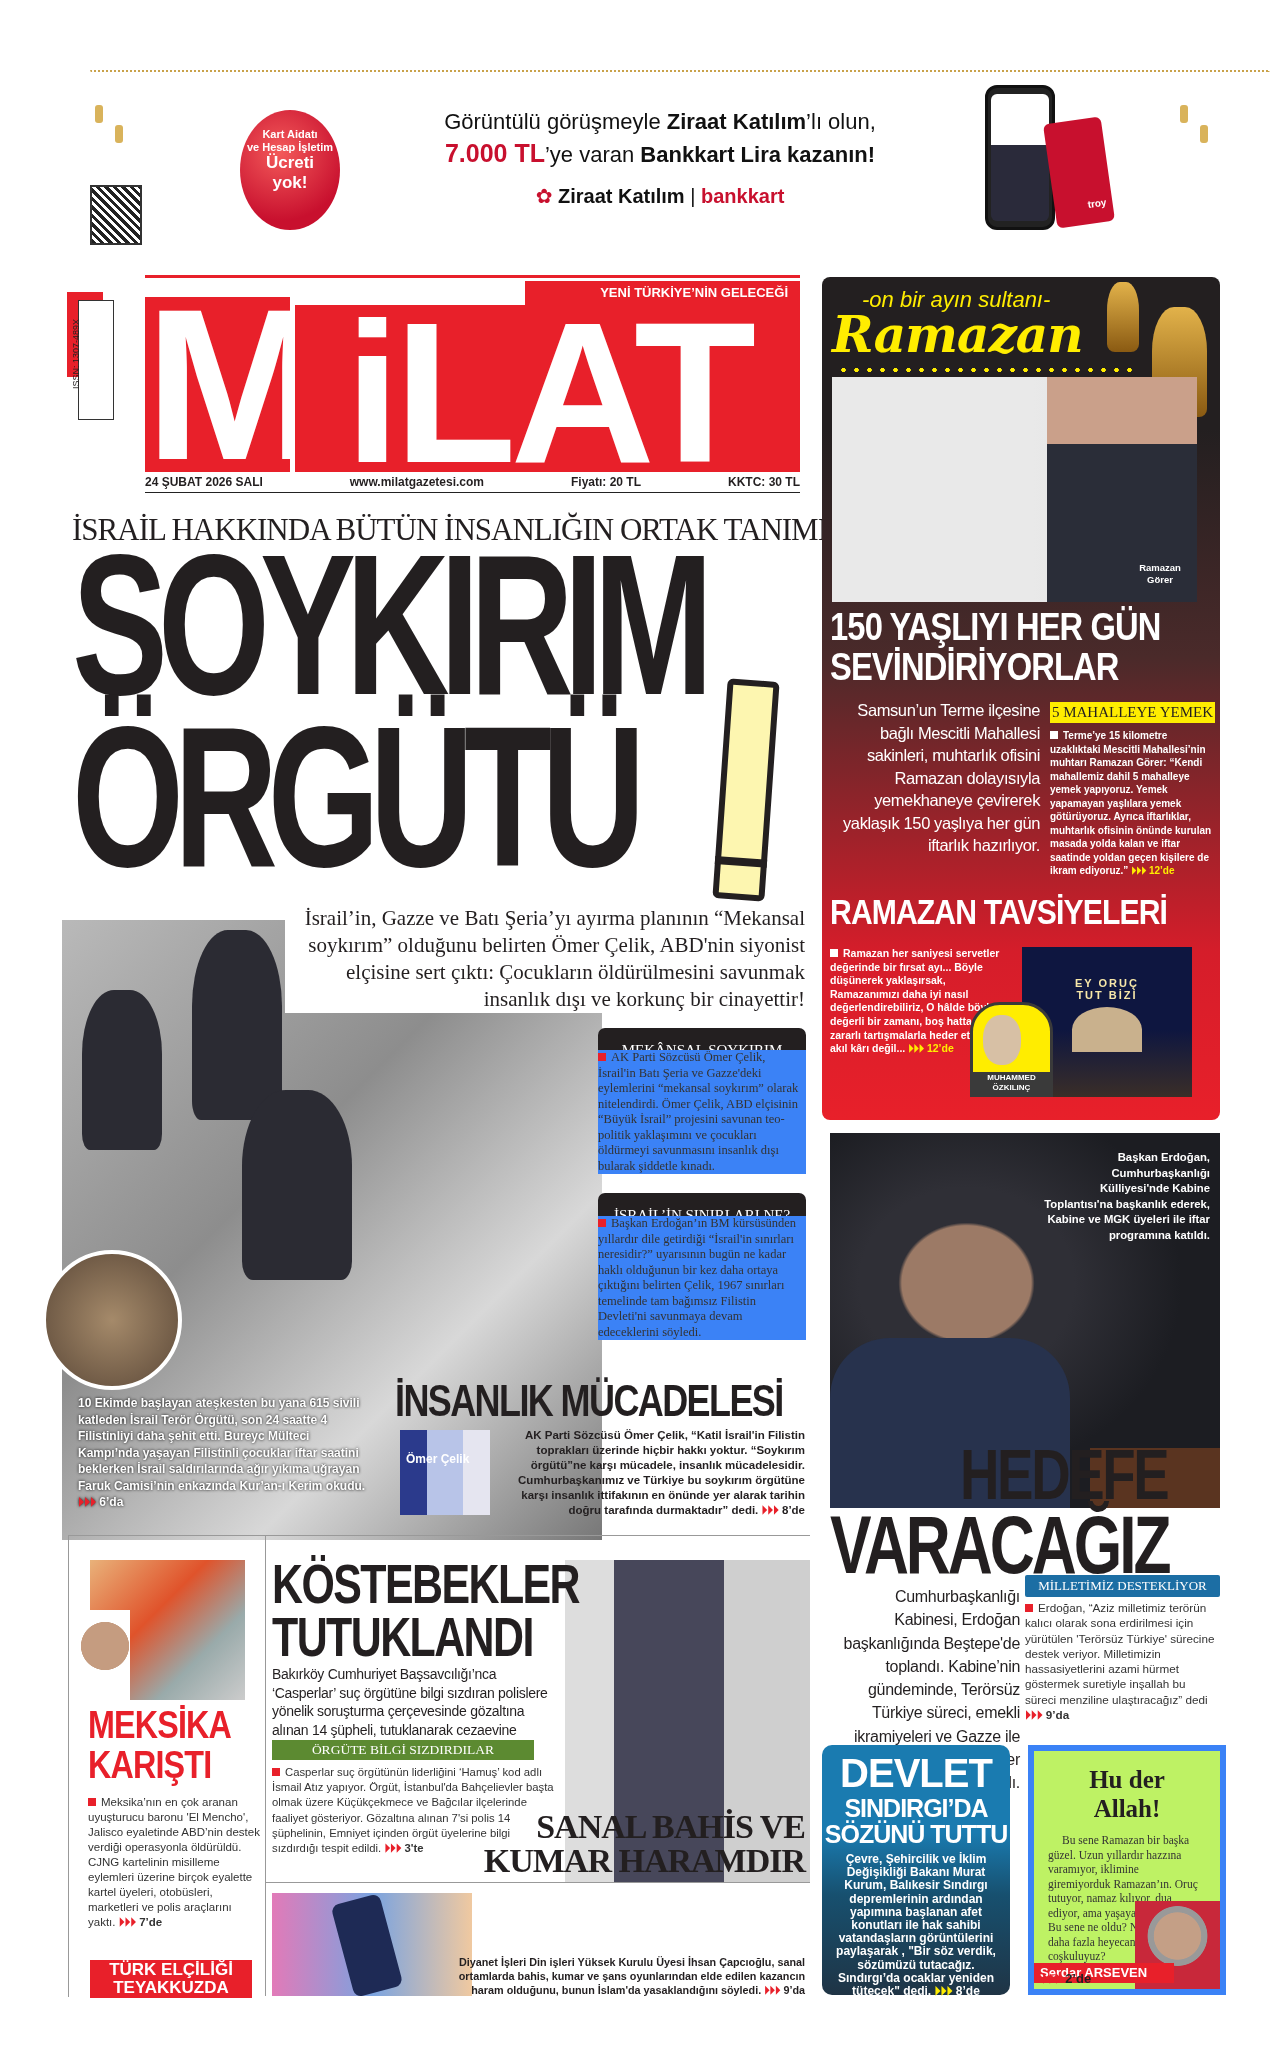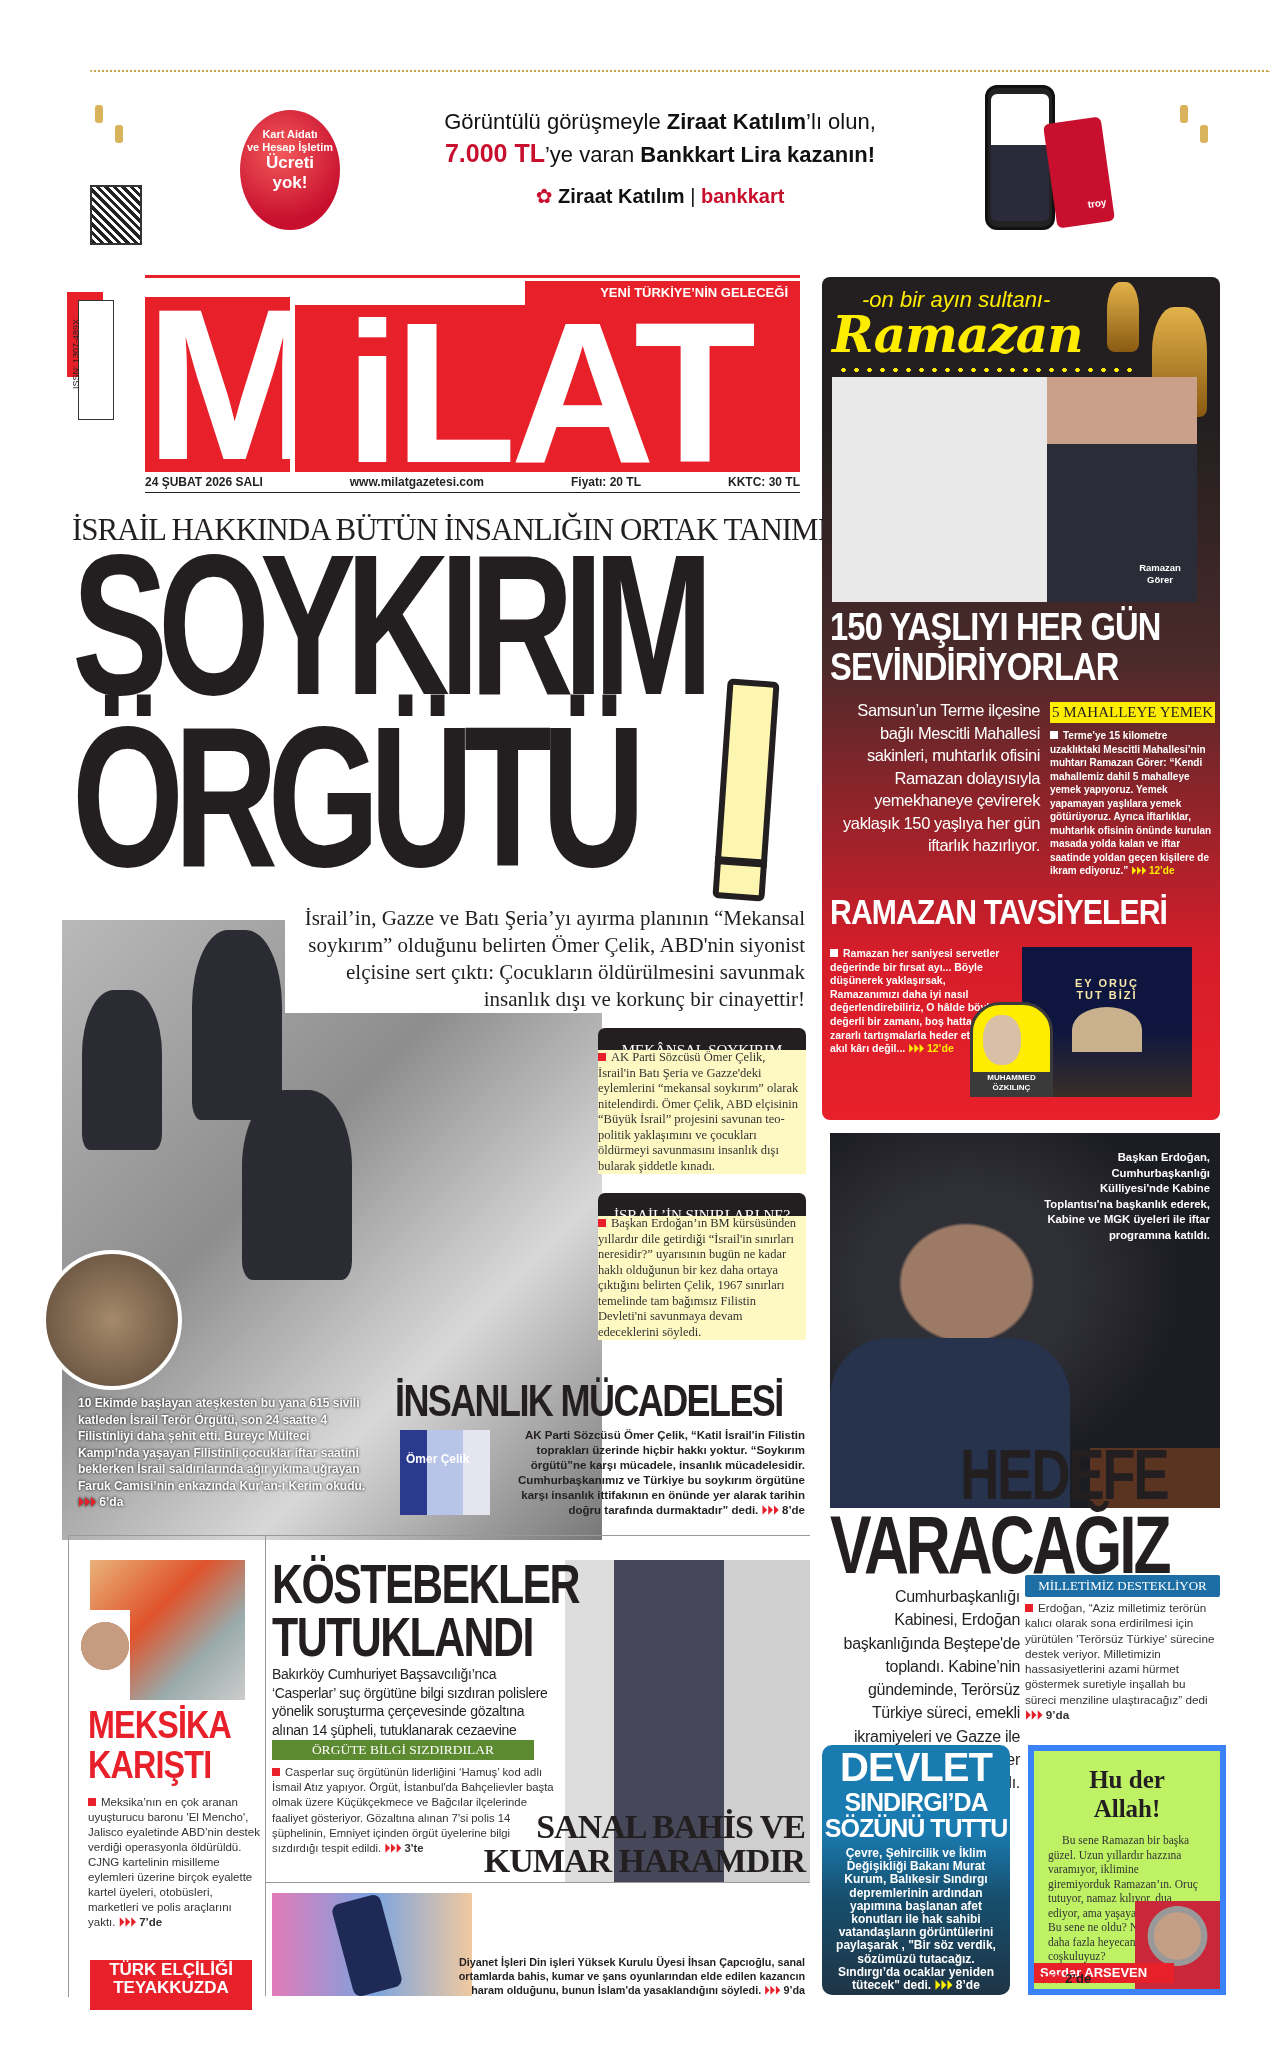--- a/index.html
+++ b/index.html
@@ -38,21 +38,21 @@
 .h1b{top:712px}
 .excl{left:720px;top:680px;width:52px;height:220px;background:#fdf6b0;border:6px solid #231f20;border-radius:6px;transform:rotate(4deg)}
 .excl .dot{position:absolute;left:-6px;right:-6px;bottom:28px;height:8px;background:#231f20}
 
 .photo-main{left:62px;top:920px;width:540px;height:620px;background:linear-gradient(135deg,#b9b9b9,#8d8d8d 40%,#d8d8d8 70%,#777);}
 .photo-main .fig{position:absolute;background:#2b2b33;border-radius:40% 40% 10% 10%}
 .deck{left:285px;top:905px;width:520px;font-family:"Liberation Serif",serif;font-size:21px;line-height:27px;text-align:right;color:#231f20;background:#fff;padding-left:6px}
 .sub-label{background:#231f20;color:#fff;font-family:"Liberation Serif",serif;font-size:15px;text-align:center;padding:14px 0;border-radius:7px}
 .sub1{left:598px;top:1028px;width:208px}
 .sub2{left:598px;top:1193px;width:208px}
-.sub-body{font-family:"Liberation Serif",serif;font-size:12.5px;line-height:15.5px;color:#333;background:#fef9c3}
+.sub-body{font-family:"Liberation Serif",serif;font-size:12.5px;line-height:15.5px;color:#333;background:#3b82f6}
 .sub-body .sq,.sq{display:inline-block;width:8px;height:8px;background:#e8202a;margin-right:5px}
 .sb1{left:598px;top:1050px;width:208px}
 .sb2{left:598px;top:1216px;width:208px}
 .inset-circle{left:42px;top:1250px;width:140px;height:140px;border-radius:50%;background:radial-gradient(circle,#a58a6a,#5b4838);border:4px solid #fff}
 .caption-l{left:78px;top:1395px;width:290px;color:#fff;font-weight:bold;font-size:12px;line-height:16.5px;text-shadow:0 0 3px #000}
 .insan-title{left:395px;top:1375px;width:410px;font-weight:bold;font-size:45px;color:#231f20;letter-spacing:-2px;white-space:nowrap;transform:scaleX(.8);transform-origin:left top}
 .omer-photo{left:400px;top:1430px;width:90px;height:85px;background:linear-gradient(90deg,#2b3a8c 0 30%,#b8c4e8 30% 70%,#e5e5f0 70%);}
 .omer-photo span{position:absolute;left:6px;top:22px;color:#fff;font-weight:bold;font-size:12px;line-height:14px}
 .omer-txt{left:495px;top:1428px;width:310px;font-weight:bold;font-size:11.5px;line-height:15px;text-align:right;color:#231f20}
 .arrow{color:#e8202a;font-weight:bold}
@@ -83,39 +83,39 @@
 .erd-photo{left:830px;top:1133px;width:390px;height:375px;background:radial-gradient(ellipse at 35% 40%,#9c7a66 0 18%,#2f2f36 19% 30%,#1c1d22 60%);}
 .erd-photo .suit{position:absolute;left:0;bottom:0;width:240px;height:170px;background:#27324d;border-radius:60px 60px 0 0}
 .erd-photo .podium{position:absolute;right:0;bottom:0;width:130px;height:60px;background:#5a3420}
 .erd-cap{left:1040px;top:1150px;width:170px;color:#fff;font-weight:bold;font-size:11.3px;line-height:15.5px;text-align:right}
 .hedefe{left:960px;top:1440px;color:#231f20;font-weight:bold;font-size:70px;letter-spacing:-3px;transform:scaleX(.78);transform-origin:left top;white-space:nowrap;line-height:70px}
 .varac{left:830px;top:1505px;color:#231f20;font-weight:bold;font-size:82px;letter-spacing:-4px;transform:scaleX(.76);transform-origin:left top;white-space:nowrap;line-height:80px}
 .erd-lead{left:835px;top:1585px;width:185px;font-size:16px;line-height:23.3px;text-align:right;color:#231f20;letter-spacing:-.3px}
 .blue-tag{left:1025px;top:1575px;width:195px;background:#1c6ea4;color:#fff;font-family:"Liberation Serif",serif;font-size:13px;text-align:center;padding:3px 0;border-radius:2px}
 .erd-side{left:1025px;top:1600px;width:190px;font-size:11.7px;line-height:15.3px;color:#333}
 .devlet{left:822px;top:1745px;width:188px;height:250px;border-radius:10px;background:linear-gradient(#1a7bb0 0 35%,#17506f 60%,#1f3445);color:#fff;text-align:center}
-.devlet .t1{font-weight:bold;font-size:40px;letter-spacing:-1px;line-height:44px;margin-top:0}
+.devlet .t1{font-weight:bold;font-size:40px;letter-spacing:-1px;line-height:44px;margin-top:6px}
 .devlet .t2,.devlet .t3{font-weight:bold;font-size:25px;line-height:26px;letter-spacing:-1px}
 .devlet .b{font-weight:bold;font-size:12px;line-height:13.2px;margin:6px 4px 0}
 .devlet .arrow{color:#ffed00}
 .hu{left:1028px;top:1745px;width:198px;height:250px;border:6px solid #3b82f6;background:#bef264;overflow:hidden}
 .hu .t{font-family:"Liberation Serif",serif;font-weight:bold;font-size:25px;line-height:29px;text-align:center;margin-top:14px;color:#231f20}
 .hu .b{font-family:"Liberation Serif",serif;font-size:11.5px;line-height:14.5px;margin:10px 8px 0 14px;color:#333;text-indent:14px}
 .hu .auth{position:absolute;left:0;top:212px;width:140px;height:20px;background:#e8202a;color:#fff;font-weight:bold;font-size:13px;padding:2px 0 0 6px}
 .hu .pg{position:absolute;left:8px;top:220px;font-weight:bold;font-size:13px}
 .hu .face{position:absolute;right:0;top:150px;width:85px;height:100px;background:radial-gradient(circle at 50% 35%,#c49f86 0 30%,#999 31% 38%,#c8283a 39%)}
 
 .lowbox{left:68px;top:1535px;width:742px;height:462px;border:1px solid #999;border-right:none;border-bottom:none}
 .vline{left:265px;top:1536px;width:1px;height:460px;background:#999}
 .hline{left:266px;top:1882px;width:544px;height:1px;background:#999}
 .mex-photo{left:90px;top:1560px;width:155px;height:140px;background:linear-gradient(135deg,#e9b27a,#e0532b 40%,#9aa 70%,#ccc)}
 .mex-face{left:80px;top:1610px;width:50px;height:90px;background:radial-gradient(circle at 50% 40%,#c59c80 0 40%,#fff 41%)}
 .mex-h{left:88px;top:1705px;width:170px;color:#e8202a;font-weight:bold;font-size:38px;line-height:40px;letter-spacing:-1px;transform:scaleX(.85);transform-origin:left top}
 .mex-b{left:88px;top:1795px;width:172px;font-size:11.5px;line-height:15px;color:#333}
-.turk-tag{left:90px;top:1960px;width:162px;height:50px;background:#e8202a;color:#fff;font-weight:bold;font-size:17px;line-height:18px;text-align:center;padding-top:1px}
+.turk-tag{left:90px;top:1960px;width:162px;height:38px;background:#e8202a;color:#fff;font-weight:bold;font-size:17px;line-height:18px;text-align:center;padding-top:1px}
 .kost-h{left:272px;top:1558px;color:#231f20;font-weight:bold;font-size:55px;line-height:53px;letter-spacing:-2px;transform:scaleX(.78);transform-origin:left top;white-space:nowrap}
 .kost-photo{left:565px;top:1560px;width:245px;height:322px;background:linear-gradient(90deg,#ddd 0 20%,#47475a 20% 65%,#cfcfcf 65%)}
 .kost-lead{left:272px;top:1665px;width:290px;font-size:14px;line-height:18.5px;color:#231f20;letter-spacing:-.3px}
 .green-tag{left:272px;top:1740px;width:262px;background:#5c8a31;color:#fff;font-family:"Liberation Serif",serif;font-size:13.5px;text-align:center;padding:2px 0}
 .kost-b{left:272px;top:1765px;width:282px;font-size:11.3px;line-height:15.2px;color:#333}
 .bahis-photo{left:272px;top:1893px;width:200px;height:103px;background:linear-gradient(90deg,#e27ab8,#7aa3e0 50%,#f0c9a0)}
 .bahis-photo .ph{position:absolute;left:70px;top:5px;width:50px;height:95px;background:#1e2a55;border-radius:8px;transform:rotate(-15deg)}
 .bahis-h{left:480px;top:1810px;width:325px;font-family:"Liberation Serif",serif;font-weight:bold;font-size:34px;line-height:34px;letter-spacing:-1px;text-align:right;color:#231f20;white-space:nowrap}
 .bahis-b{left:440px;top:1955px;width:365px;font-weight:bold;font-size:10.8px;line-height:14px;text-align:right;color:#231f20}
 </style>

